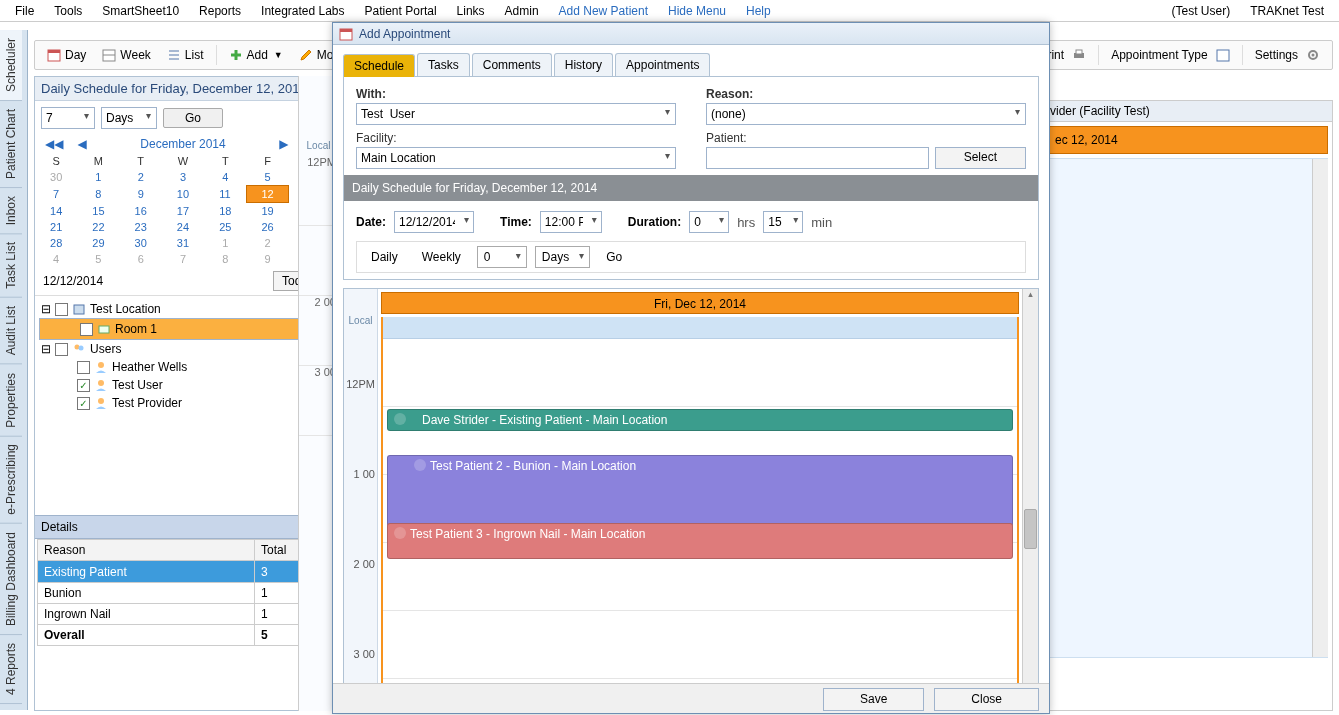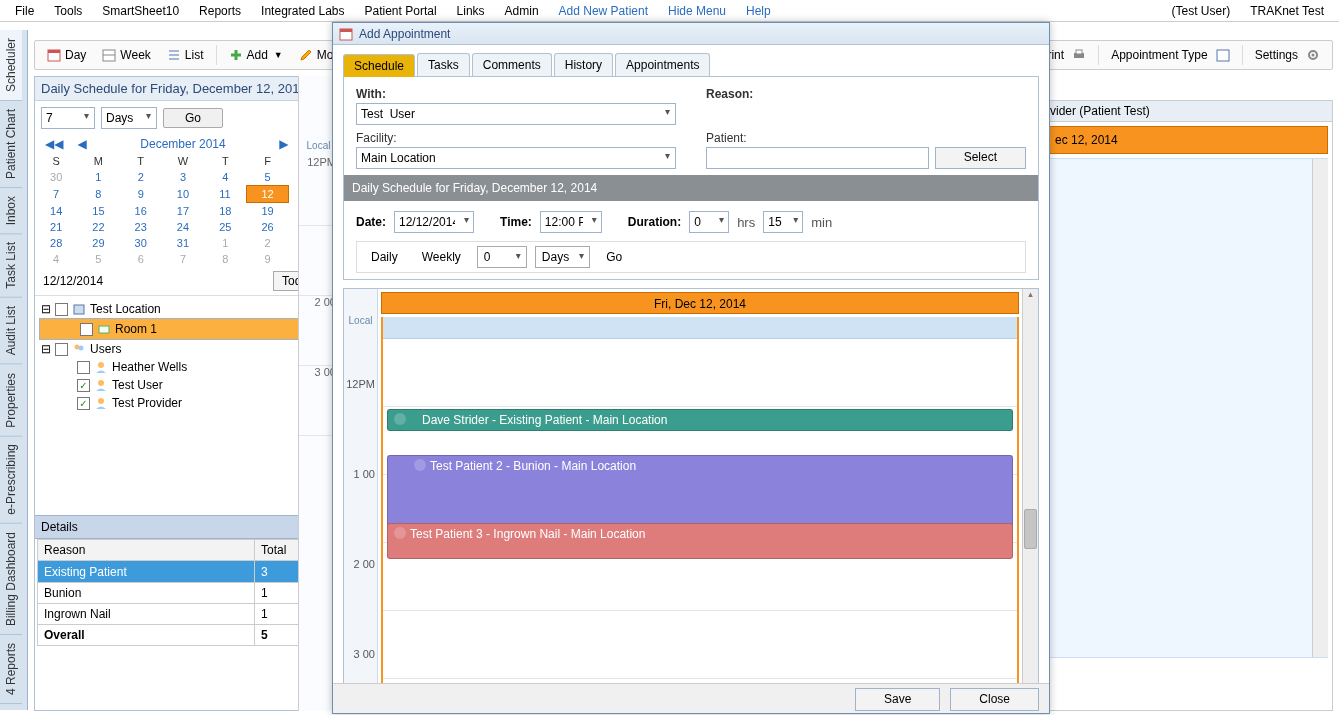--- a/index.html
+++ b/index.html
@@ -112,21 +112,21 @@
 .schedwrap .rows .hr { height: 68px; border-bottom: 1px solid #e5e5e5; position: relative; }
 .appt { position: absolute; left: 4px; right: 4px; border-radius: 3px; padding: 3px 6px; color: #fff; font-size: 10px; display: flex; align-items: flex-start; gap: 4px; border: 1px solid rgba(0,0,0,0.2); }
 .appt .aico { width: 12px; height: 12px; background: #fff3; border-radius: 50%; display: inline-block; flex-shrink: 0; }
 .appt.green { background: #3b9d8d; }
 .appt.purple { background: #8b82dc; }
 .appt.red { background: #de7b7b; }
 .sched-scroll { width: 16px; background: #eee; border-left: 1px solid #ccc; position: relative; }
 .sched-scroll .thumb { position: absolute; left: 1px; right: 1px; top: 220px; height: 40px; background: #c5c5c5; border: 1px solid #aaa; border-radius: 2px; }
 
 .dlg-foot { position: absolute; bottom: 0; right: 0; left: 0; padding: 4px 10px 2px 0; display: flex; justify-content: flex-end; gap: 10px; background: #f0f0f0; border-top: 1px solid #ccc; height: 30px; }
-.dlg-foot .btn { padding: 3px 28px; }
+.dlg-foot .btn { padding: 3px 36px; }
 
 svg { display: block; }
 </style>
 </head>
 <body>
 
 <div class="menubar">
   <span class="mi">File</span>
   <span class="mi">Tools</span>
   <span class="mi">SmartSheet10</span>
@@ -423,21 +423,21 @@
 
 <div class="bgcol">
   <div style="height:80px;text-align:center;font-size:10px;color:#6a88a6;padding-top:64px">Local</div>
   <div class="h">12PM</div>
   <div class="h"></div>
   <div class="h">2 00</div>
   <div class="h">3 00</div>
 </div>
 
 <div class="rightcol">
-  <div class="hdr1">vider (Patient Test)</div>
+  <div class="hdr1">vider (Facility Test)</div>
   <div class="hdr2">ec 12, 2014</div>
   <div class="body">
       <div class="scroll"></div>
     </div>
 </div>
 
 <div class="dialog">
   <div class="dlg-title">
     <span class="ico">
         <svg viewBox="0 0 14 14">
@@ -456,20 +456,21 @@
       <div class="tab">Appointments</div>
     </div>
     <div class="formarea">
       <div class="frow">
         <div class="fcol">
           <label class="bold">With:</label>
           <div class="selwrap"><input class="sel" value="Test  User" style=""></div>
         </div>
         <div class="fcol">
           <label class="bold">Reason:</label>
+          <div class="selwrap"><input class="sel" value="(none)" style=""></div>
         </div>
       </div>
       <div class="frow">
         <div class="fcol">
           <label>Facility:</label>
           <div class="selwrap"><input class="sel" value="Main Location" style=""></div>
         </div>
         <div class="fcol">
           <label>Patient:</label>
           <div class="patrow">

